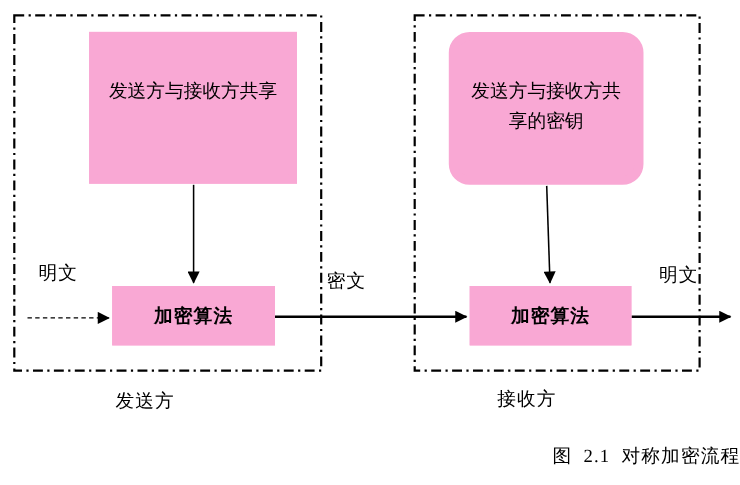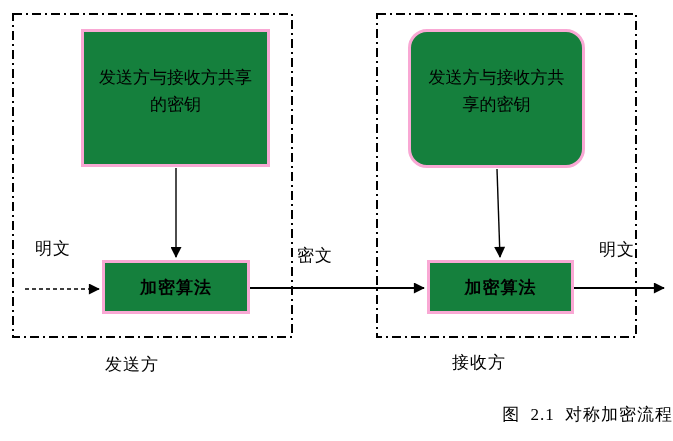--- a/index.html
+++ b/index.html
@@ -18,22 +18,22 @@
   }
   #wires {
     position: absolute;
     left: 0;
     top: 0;
     width: 673px;
     height: 441px;
   }
   .box {
     position: absolute;
-    border: 3px solid #f9a8d4;
-    background: #15803d;
+    border: 8px solid #f9a8d4;
+    background: #f9a8d4;
     box-sizing: border-box;
     text-align: center;
     font-size: 17px;
     line-height: 27px;
   }
   .key-box {
     display: flex;
     flex-direction: column;
     align-items: center;
     justify-content: flex-start;
@@ -86,21 +86,20 @@
 
     <line x1="25" y1="289" x2="99" y2="289" stroke="#000000" stroke-width="1.3" stroke-dasharray="4 3" marker-end="url(#arrow)"></line>
 
     <line x1="250" y1="288" x2="424" y2="288" stroke="#000000" stroke-width="2.2" marker-end="url(#arrow)"></line>
 
     <line x1="574" y1="288" x2="664" y2="288" stroke="#000000" stroke-width="2.2" marker-end="url(#arrow)"></line>
   </svg>
 
   <div class="box key-box" style="left:81px; top:29px; width:189px; height:138px;">
     <span>发送方与接收方共享</span>
-    <span>的密钥</span>
   </div>
 
   <div class="box key-box" style="left:408px; top:29px; width:177px; height:139px;border-radius:19px;">
     <span>发送方与接收方共</span>
     <span>享的密钥</span>
   </div>
 
   <div class="box algo-box" style="left:102px; top:260px; width:148px; height:54px;">
     <span>加密算法</span>
   </div>

